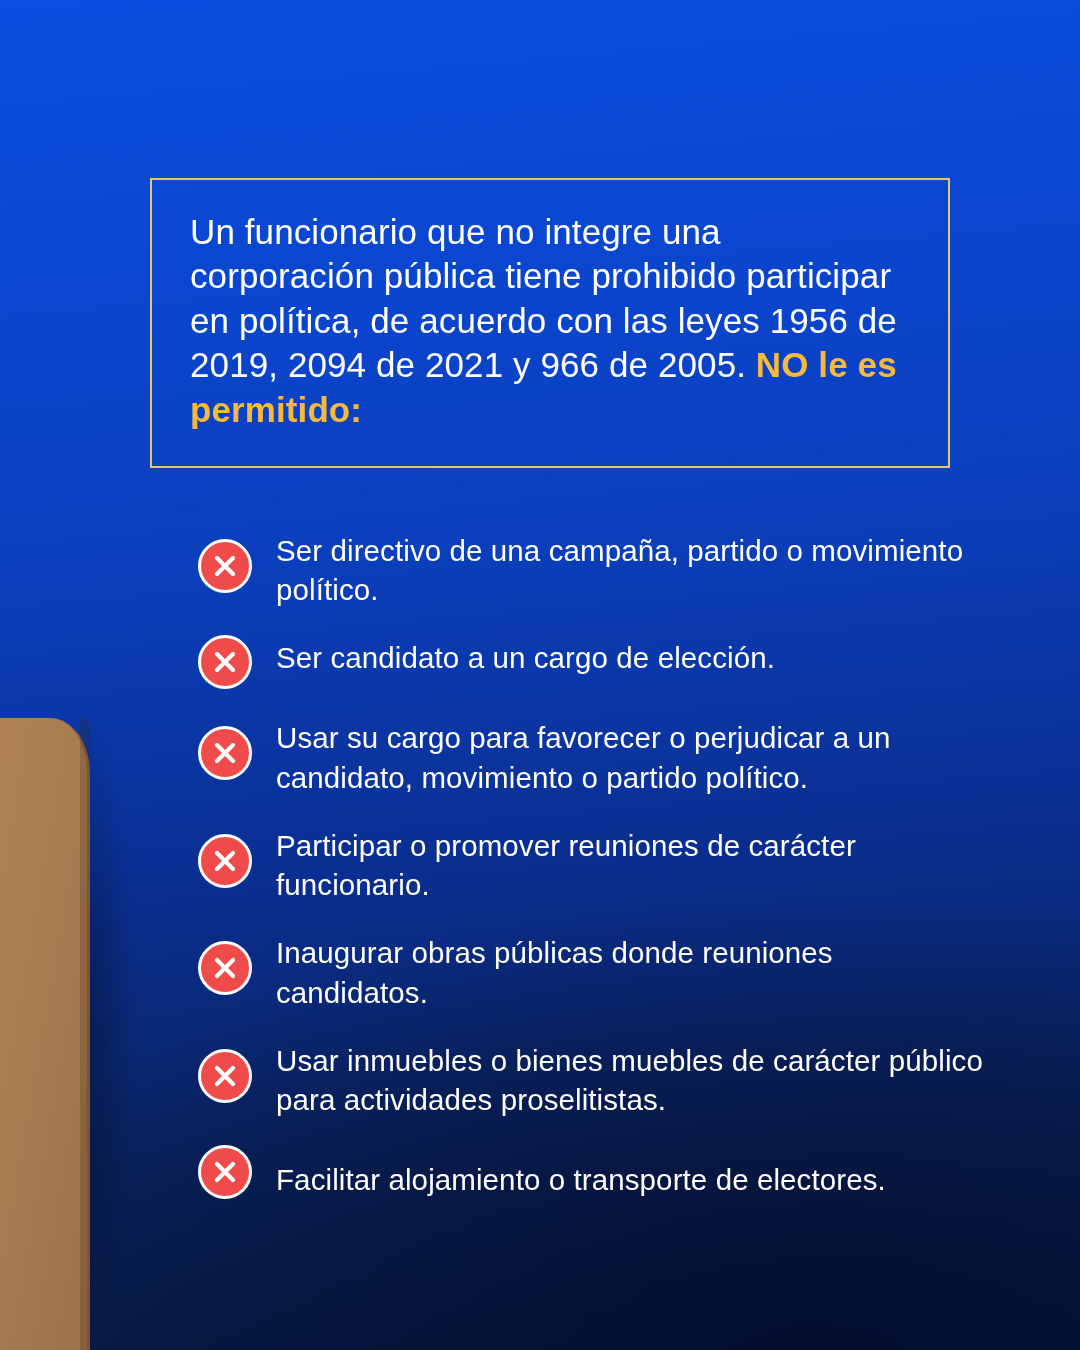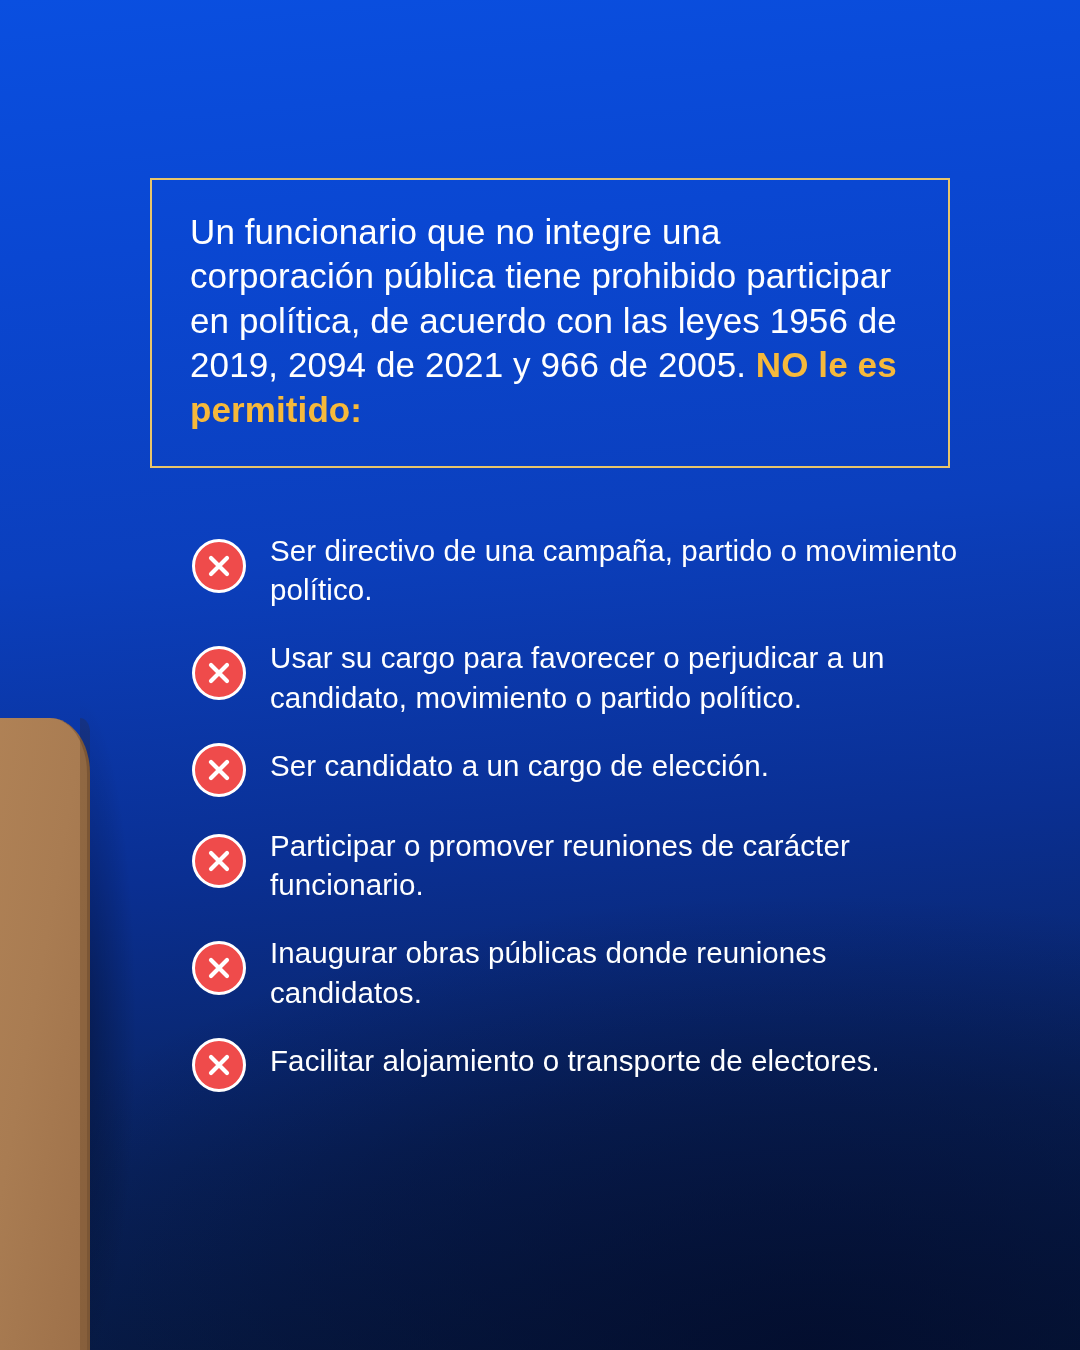--- a/index.html
+++ b/index.html
@@ -76,30 +76,30 @@
     font-weight: 400;
   }
   .law-highlight {
     color: #f6b93b;
     font-weight: 700;
   }
 
   
   .list {
     position: absolute;
-    left: 192px;
+    left: 198px;
     top: 528px;
     width: 790px;
   }
   .list-item {
     display: flex;
     align-items: flex-start;
     margin-bottom: 26px;
   }
-  .list-item:last-child { margin-bottom: 0; }
+  .list-item:last-child { margin-bottom: 0; align-items: flex-end; }
 
   .x-icon {
     flex: 0 0 auto;
     width: 54px;
     height: 54px;
     margin-right: 24px;
     margin-top: 2px;
   }
   .x-icon svg { display: block; width: 54px; height: 54px; }
 
@@ -135,60 +135,69 @@
     <div class="list-item" data-lines="2">
       <span class="x-icon">
         <svg viewBox="0 0 54 54" aria-hidden="true">
           <circle cx="27" cy="27" r="25.5" fill="#ef4b4b" stroke="#ffffff" stroke-width="3"></circle>
           <path d="M19 19 L35 35 M35 19 L19 35" stroke="#ffffff" stroke-width="4.2" stroke-linecap="round"></path>
         </svg>
       </span>
       <span class="item-text">Ser directivo de una campaña, partido o movimiento político.</span>
     </div>
 
+    <div class="list-item" data-lines="1">
+      <span class="x-icon">
+        <svg viewBox="0 0 54 54" aria-hidden="true">
+          <circle cx="27" cy="27" r="25.5" fill="#ef4b4b" stroke="#ffffff" stroke-width="3"></circle>
+          <path d="M19 19 L35 35 M35 19 L19 35" stroke="#ffffff" stroke-width="4.2" stroke-linecap="round"></path>
+        </svg>
+      </span>
+      <span class="item-text">Ser candidato a un cargo de elección.</span>
+    </div>
+
     <div class="list-item" data-lines="2">
       <span class="x-icon">
         <svg viewBox="0 0 54 54" aria-hidden="true">
           <circle cx="27" cy="27" r="25.5" fill="#ef4b4b" stroke="#ffffff" stroke-width="3"></circle>
           <path d="M19 19 L35 35 M35 19 L19 35" stroke="#ffffff" stroke-width="4.2" stroke-linecap="round"></path>
         </svg>
       </span>
       <span class="item-text">Usar su cargo para favorecer o perjudicar a un candidato, movimiento o partido político.</span>
     </div>
 
-    <div class="list-item" data-lines="1">
-      <span class="x-icon">
-        <svg viewBox="0 0 54 54" aria-hidden="true">
-          <circle cx="27" cy="27" r="25.5" fill="#ef4b4b" stroke="#ffffff" stroke-width="3"></circle>
-          <path d="M19 19 L35 35 M35 19 L19 35" stroke="#ffffff" stroke-width="4.2" stroke-linecap="round"></path>
-        </svg>
-      </span>
-      <span class="item-text">Ser candidato a un cargo de elección.</span>
-    </div>
-
     <div class="list-item" data-lines="2">
       <span class="x-icon">
         <svg viewBox="0 0 54 54" aria-hidden="true">
           <circle cx="27" cy="27" r="25.5" fill="#ef4b4b" stroke="#ffffff" stroke-width="3"></circle>
           <path d="M19 19 L35 35 M35 19 L19 35" stroke="#ffffff" stroke-width="4.2" stroke-linecap="round"></path>
         </svg>
       </span>
       <span class="item-text">Participar o promover reuniones de carácter funcionario.</span>
     </div>
 
     <div class="list-item" data-lines="2">
       <span class="x-icon">
         <svg viewBox="0 0 54 54" aria-hidden="true">
           <circle cx="27" cy="27" r="25.5" fill="#ef4b4b" stroke="#ffffff" stroke-width="3"></circle>
           <path d="M19 19 L35 35 M35 19 L19 35" stroke="#ffffff" stroke-width="4.2" stroke-linecap="round"></path>
         </svg>
       </span>
       <span class="item-text">Inaugurar obras públicas donde reuniones candidatos.</span>
     </div>
 
+    <div class="list-item" data-lines="2">
+      <span class="x-icon">
+        <svg viewBox="0 0 54 54" aria-hidden="true">
+          <circle cx="27" cy="27" r="25.5" fill="#ef4b4b" stroke="#ffffff" stroke-width="3"></circle>
+          <path d="M19 19 L35 35 M35 19 L19 35" stroke="#ffffff" stroke-width="4.2" stroke-linecap="round"></path>
+        </svg>
+      </span>
+      <span class="item-text">Usar inmuebles o bienes muebles de carácter público para actividades proselitistas.</span>
+    </div>
 
     <div class="list-item" data-lines="1">
       <span class="x-icon">
         <svg viewBox="0 0 54 54" aria-hidden="true">
           <circle cx="27" cy="27" r="25.5" fill="#ef4b4b" stroke="#ffffff" stroke-width="3"></circle>
           <path d="M19 19 L35 35 M35 19 L19 35" stroke="#ffffff" stroke-width="4.2" stroke-linecap="round"></path>
         </svg>
       </span>
       <span class="item-text">Facilitar alojamiento o transporte de electores.</span>
     </div>

